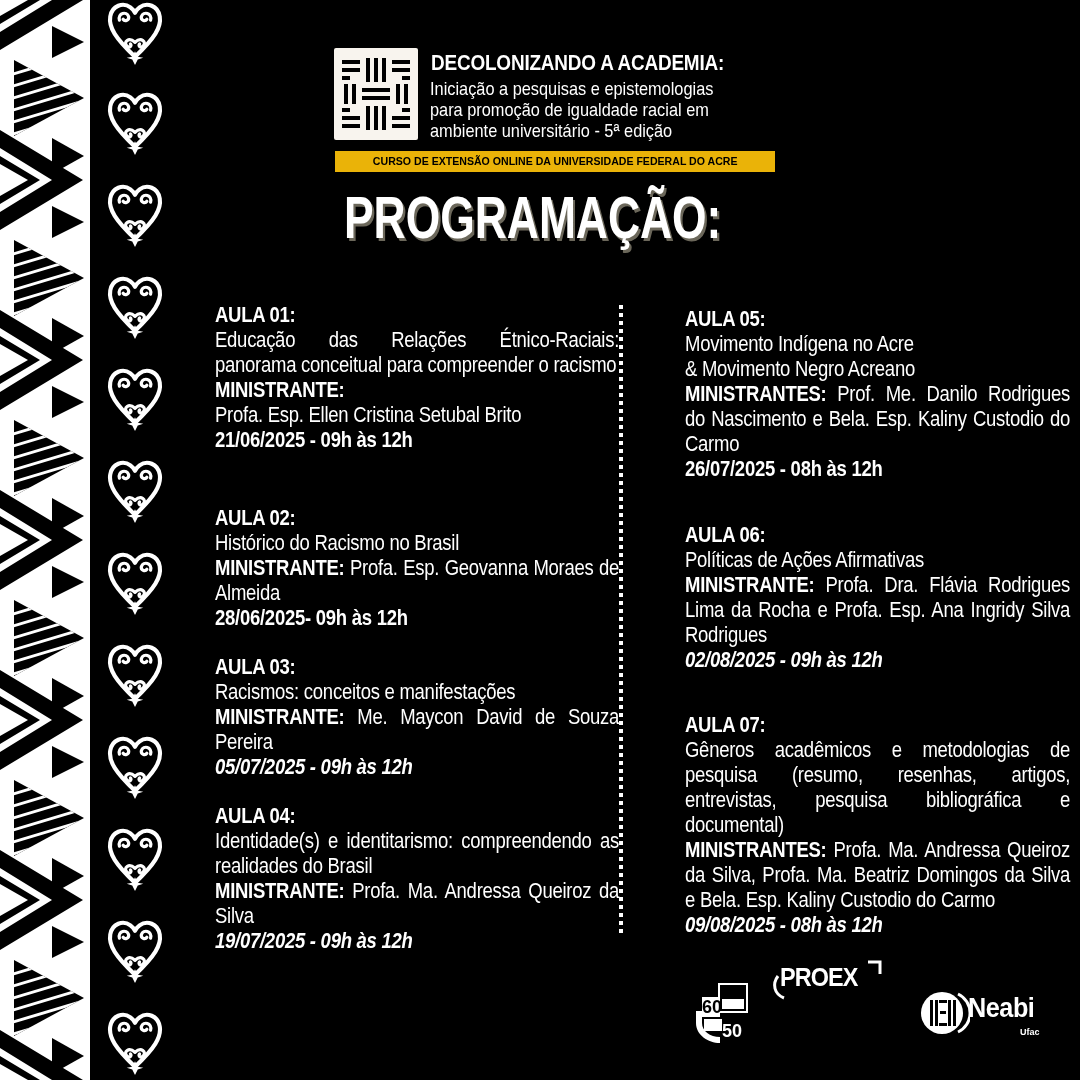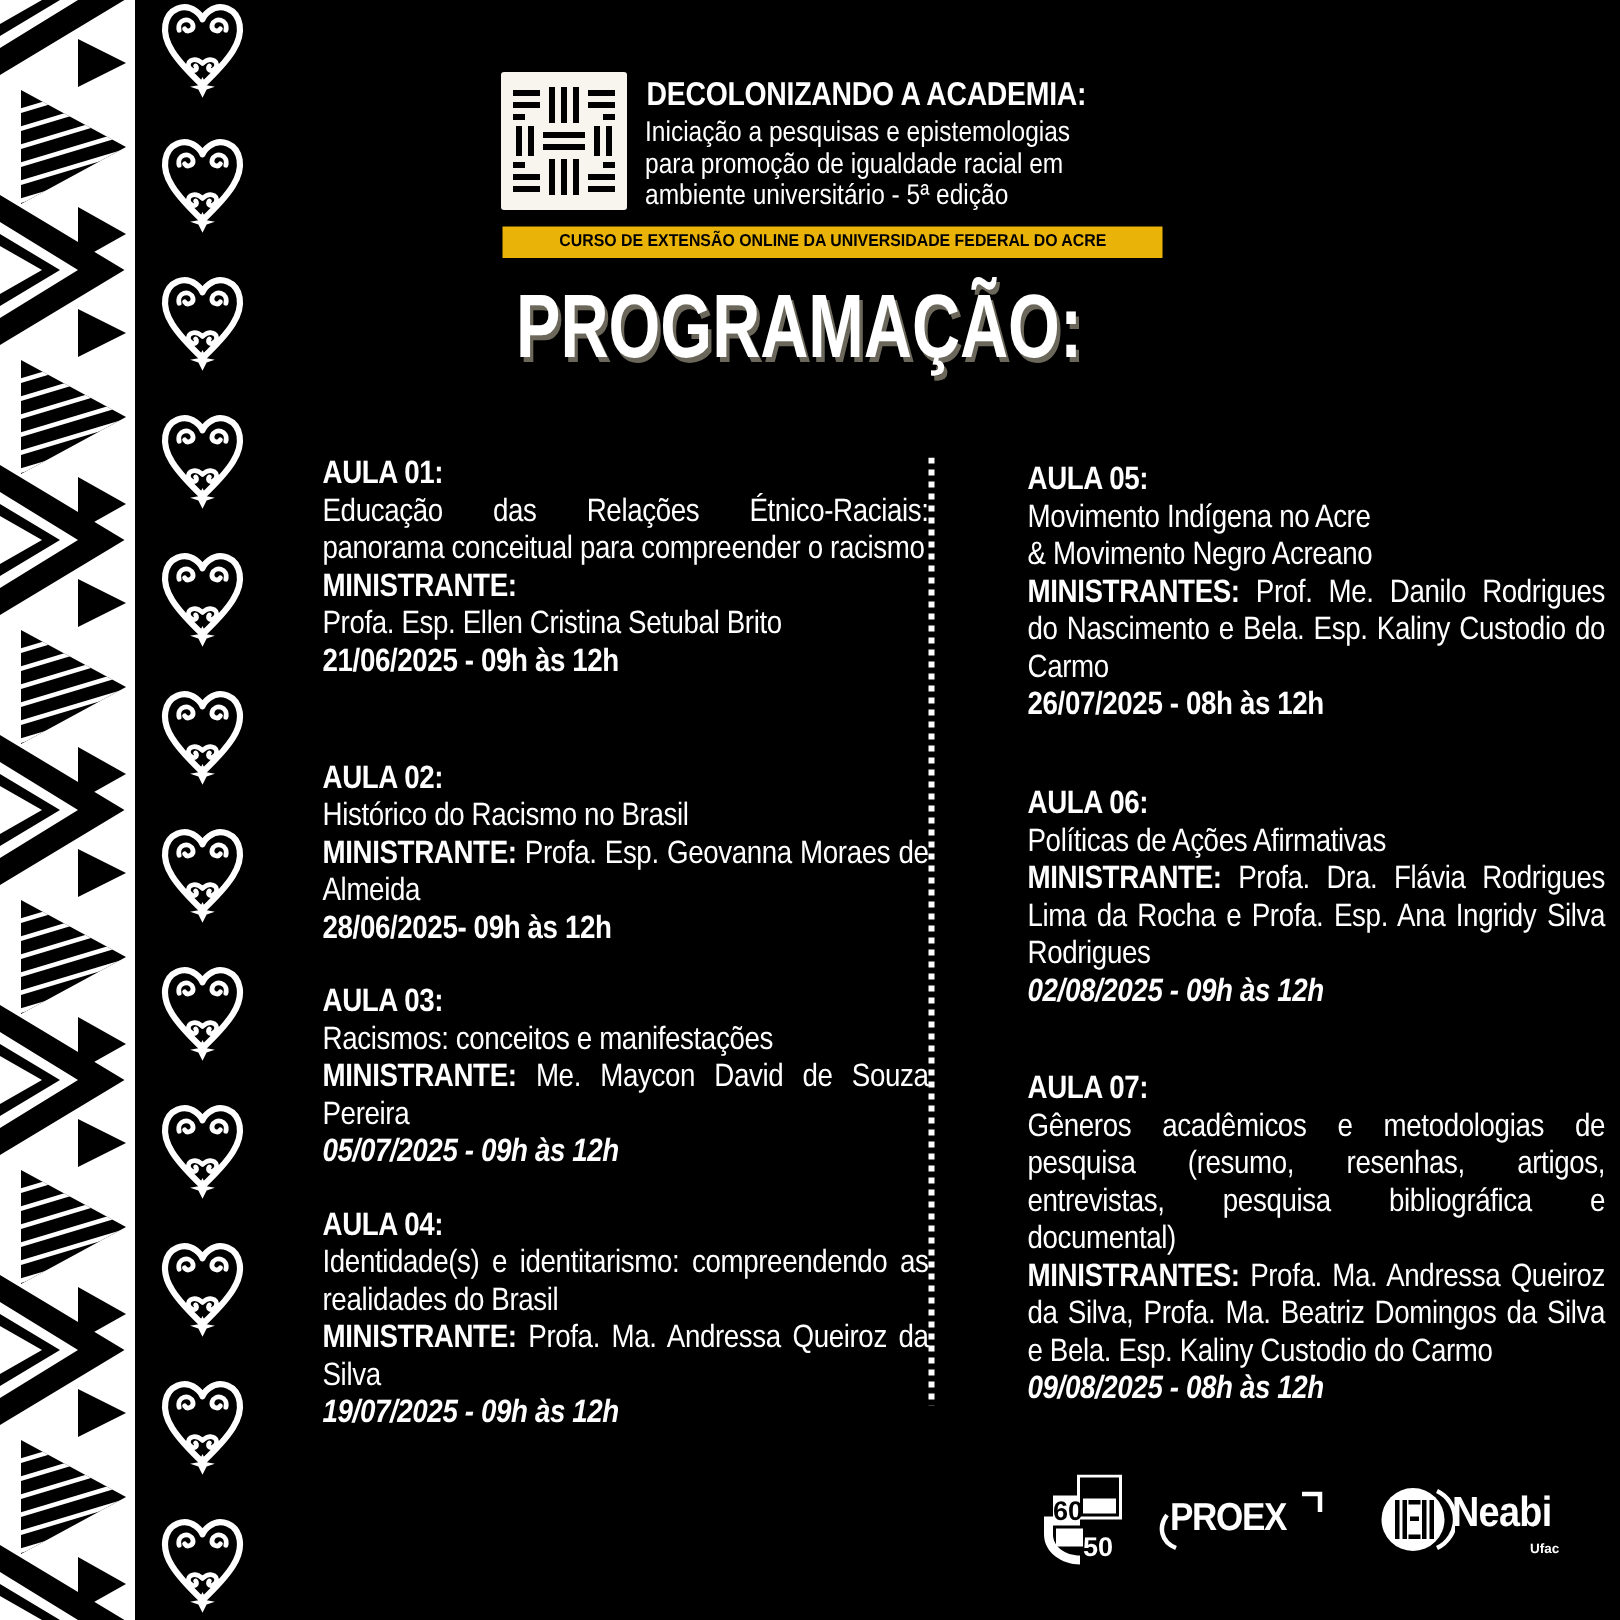--- a/index.html
+++ b/index.html
@@ -37,21 +37,21 @@
   .minis b { font-weight: bold; }
   .date { display: block; font-weight: bold; }
   .date.italic { font-style: italic; }
   .cond { display: inline-block; transform: scaleX(0.86); transform-origin: left top; width: 116.3%; }
 
   .divider { position: absolute; left: 619px; top: 305px; width: 4px; height: 632px;
     background-image: linear-gradient(to bottom, #fff 0 4px, transparent 4px 8px); background-size: 4px 8px; }
 
   
   .logo-6050 { position: absolute; left: 692px; top: 983px; width: 58px; height: 62px; }
-  .logo-proex { position: absolute; left: 768px; top: 990px; width: 118px; height: 46px; }
+  .logo-proex { position: absolute; left: 768px; top: 956px; width: 118px; height: 46px; }
   .logo-neabi { position: absolute; left: 920px; top: 990px; width: 130px; height: 46px; }
   .proex-text { position: absolute; left: 12px; top: 6px; font-weight: bold; font-size: 26px; letter-spacing: -1px; transform: scaleX(0.9); transform-origin: left top; }
   .neabi-text { position: absolute; left: 48px; top: 2px; font-weight: bold; font-size: 28px; letter-spacing: -0.5px; transform: scaleX(0.9); transform-origin: left top; }
   .neabi-sub { position: absolute; left: 100px; top: 37px; font-weight: bold; font-size: 9px; }
 </style>
 </head>
 <body>
 
 <div class="border-strip">
   <svg width="90" height="1080" viewBox="0 0 90 1080">

